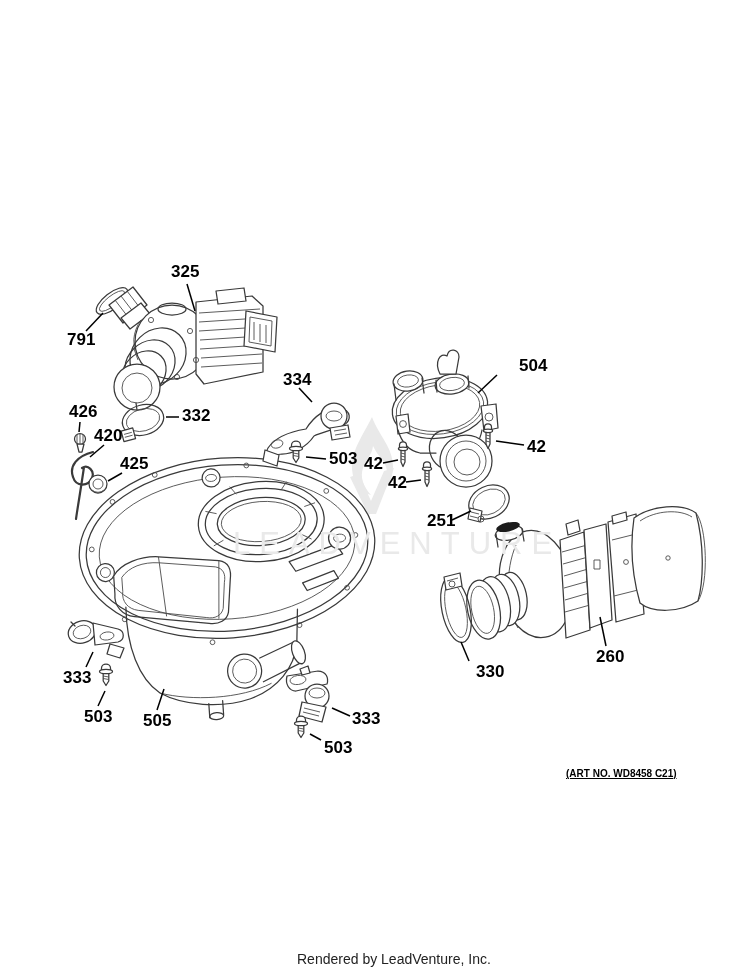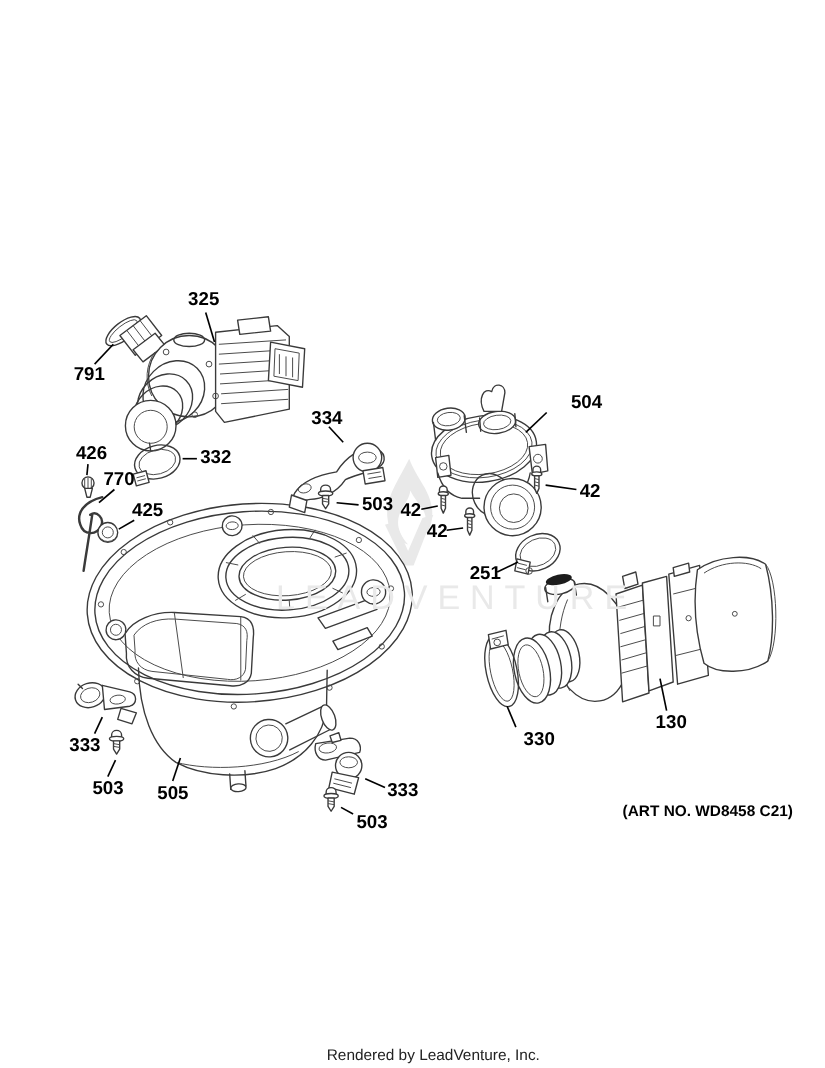--- a/index.html
+++ b/index.html
@@ -2,22 +2,22 @@
 <html><head>
 <meta charset="utf-8">
 <style>
   html,body{margin:0;padding:0;background:#fff;}
   #page{position:relative;width:750px;height:971px;background:#fff;overflow:hidden;
         font-family:"Liberation Sans",sans-serif;}
   #diagram-svg{position:absolute;left:0;top:0;}
   .callout{position:absolute;font-weight:700;font-size:17px;color:#000;line-height:1;
            font-family:"Liberation Sans",sans-serif;text-align:right;}
   .watermark-text{position:absolute;left:233px;top:526px;font-size:31px;letter-spacing:9px;
-           color:#e9e9e9;font-weight:400;white-space:nowrap;margin-left:18px;}
-  .art-note{position:absolute;left:566px;top:729px;font-weight:700;font-size:14px;color:#000;}
+           color:#e9e9e9;font-weight:400;white-space:nowrap;}
+  .art-note{position:absolute;left:566px;top:768px;font-weight:700;font-size:10px;color:#000;text-decoration:underline;}
   .credit{position:absolute;left:297px;top:951px;font-size:14px;color:#222;}
   svg *{vector-effect:non-scaling-stroke;}
   .ln{stroke:#3a3a3a;stroke-width:1.25;fill:none;stroke-linecap:round;stroke-linejoin:round;}
   .lnf{stroke:#3a3a3a;stroke-width:1.25;fill:#ffffff;stroke-linejoin:round;}
   .thin{stroke:#4a4a4a;stroke-width:0.9;fill:none;}
   .leader{stroke:#000;stroke-width:1.5;fill:none;}
   .wm{fill:#e9e9e9;}
 </style>
 </head>
 <body>
@@ -329,32 +329,32 @@
     <line x1="350" y1="716" x2="332" y2="708" class="leader"></line>
     <line x1="321" y1="740" x2="310" y2="734" class="leader"></line>
   </g>
 </svg>
 
   <div class="watermark-text">LEADVENTURE</div>
 
   <div class="callout" style="left:171px;top:263px">325</div>
   <div class="callout" style="left:67px;top:331px">791</div>
   <div class="callout" style="left:69px;top:403px">426</div>
-  <div class="callout" style="left:94px;top:427px">770</div>
+  <div class="callout" style="left:94px;top:427px">420</div>
   <div class="callout" style="left:120px;top:455px">425</div>
   <div class="callout" style="left:182px;top:407px">332</div>
   <div class="callout" style="left:283px;top:371px">334</div>
   <div class="callout" style="left:329px;top:450px">503</div>
   <div class="callout" style="left:519px;top:357px">504</div>
   <div class="callout" style="left:527px;top:438px">42</div>
   <div class="callout" style="left:364px;top:455px">42</div>
   <div class="callout" style="left:388px;top:474px">42</div>
   <div class="callout" style="left:427px;top:512px">251</div>
   <div class="callout" style="left:476px;top:663px">330</div>
-  <div class="callout" style="left:596px;top:648px">130</div>
+  <div class="callout" style="left:596px;top:648px">260</div>
   <div class="callout" style="left:63px;top:669px">333</div>
   <div class="callout" style="left:84px;top:708px">503</div>
   <div class="callout" style="left:143px;top:712px">505</div>
   <div class="callout" style="left:352px;top:710px">333</div>
   <div class="callout" style="left:324px;top:739px">503</div>
 
   <div class="art-note">(ART NO. WD8458 C21)</div>
   <div class="credit">Rendered by LeadVenture, Inc.</div>
 
 </div>

